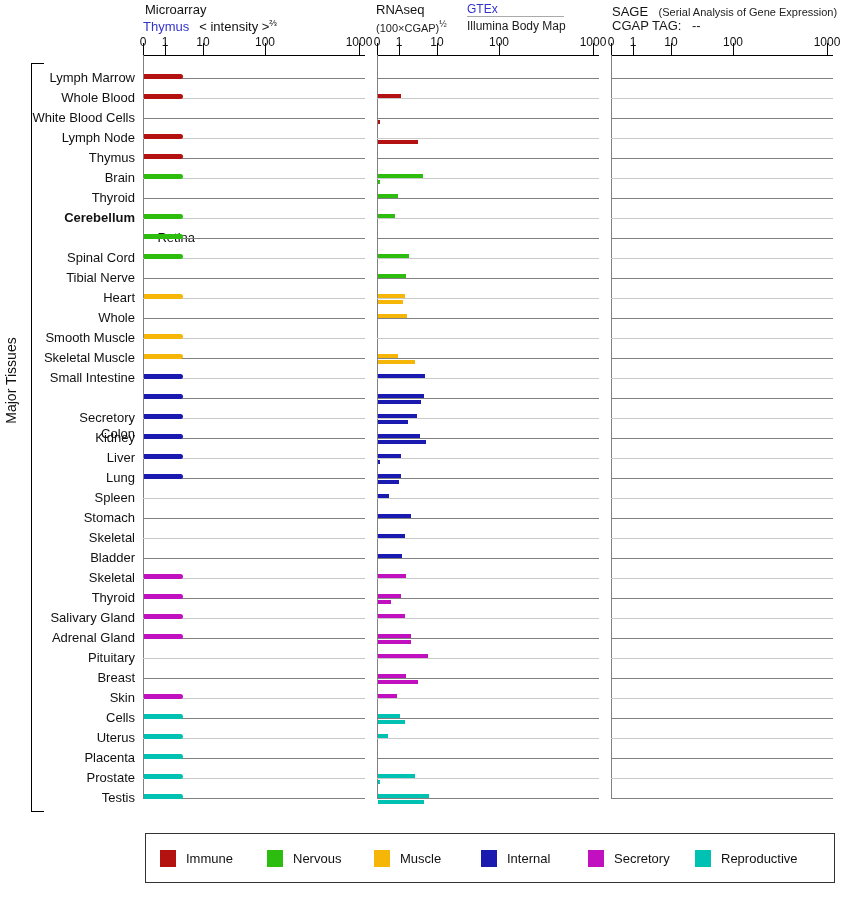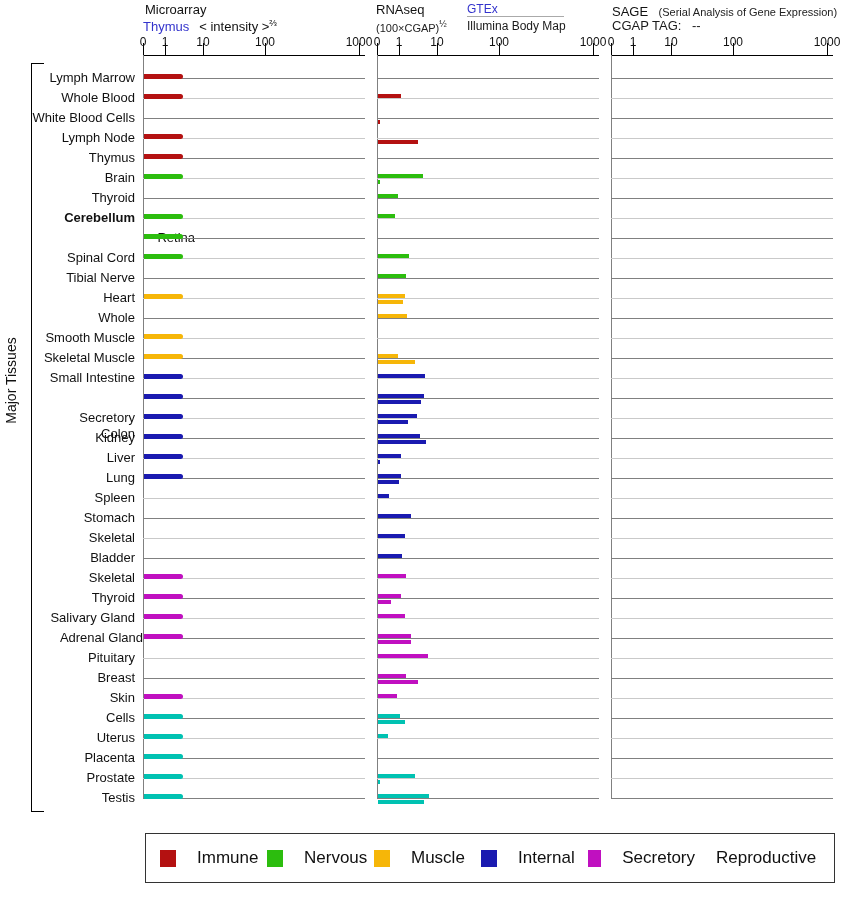--- a/index.html
+++ b/index.html
@@ -16,21 +16,21 @@
   .ticklbl{position:absolute;font-size:12px;color:#111;text-align:center;width:40px;}
   .tlabel{position:absolute;width:135px;text-align:right;font-size:13px;height:16px;line-height:16px;color:#111;white-space:nowrap;}
   .side-label{position:absolute;left:-44px;top:372px;width:110px;height:17px;text-align:center;
     font-size:14px;color:#111;transform:rotate(-90deg);}
   .bracket{position:absolute;left:31px;top:63px;width:12px;height:747px;
     border-left:1px solid #000;border-top:1px solid #000;border-bottom:1px solid #000;}
   .legend{position:absolute;left:145px;top:833px;width:690px;height:50px;border:1px solid #333;
     display:flex;align-items:center;padding-left:14px;box-sizing:border-box;}
   .legend-item{display:flex;align-items:center;width:107px;}
   .legend-swatch{width:16px;height:17px;margin-right:10px;display:inline-block;}
-  .legend-label{font-size:17px;color:#111;margin-left:11px;}
+  .legend-label{font-size:13px;color:#111;}
   .hdr-unit{font-size:13px;color:#111;margin-left:10px;}
 </style>
 </head>
 <body>
 
 <div class="stage">
 
   <div class="side-label">Major Tissues</div>
   <div class="bracket"></div>
   <div id="tissue-labels" class="abs" style="left:0;top:0;width:135px;height:812px;">
@@ -55,21 +55,21 @@
       <div class="tlabel" style="position: absolute; left: 0px; top: 430px;">Kidney</div>
       <div class="tlabel" style="position: absolute; left: 0px; top: 450px;">Liver</div>
       <div class="tlabel" style="position: absolute; left: 0px; top: 470px;">Lung</div>
       <div class="tlabel" style="position: absolute; left: 0px; top: 490px;">Spleen</div>
       <div class="tlabel" style="position: absolute; left: 0px; top: 510px;">Stomach</div>
       <div class="tlabel" style="position: absolute; left: 0px; top: 530px;">Skeletal</div>
       <div class="tlabel" style="position: absolute; left: 0px; top: 550px;">Bladder</div>
       <div class="tlabel" style="position: absolute; left: 0px; top: 570px;">Skeletal</div>
       <div class="tlabel" style="position: absolute; left: 0px; top: 590px;">Thyroid</div>
       <div class="tlabel" style="position: absolute; left: 0px; top: 610px;">Salivary Gland</div>
-      <div class="tlabel" style="position: absolute; left: 0px; top: 630px; padding-left: 8px;">Adrenal Gland</div>
+      <div class="tlabel" style="position: absolute; left: 0px; top: 630px;">Adrenal Gland</div>
       <div class="tlabel" style="position: absolute; left: 0px; top: 650px;">Pituitary</div>
       <div class="tlabel" style="position: absolute; left: 0px; top: 670px;">Breast</div>
       <div class="tlabel" style="position: absolute; left: 0px; top: 690px;">Skin</div>
       <div class="tlabel" style="position: absolute; left: 0px; top: 710px;">Cells</div>
       <div class="tlabel" style="position: absolute; left: 0px; top: 730px;">Uterus</div>
       <div class="tlabel" style="position: absolute; left: 0px; top: 750px;">Placenta</div>
       <div class="tlabel" style="position: absolute; left: 0px; top: 770px;">Prostate</div>
       <div class="tlabel" style="position: absolute; left: 0px; top: 790px;">Testis</div>
     </div>
 

